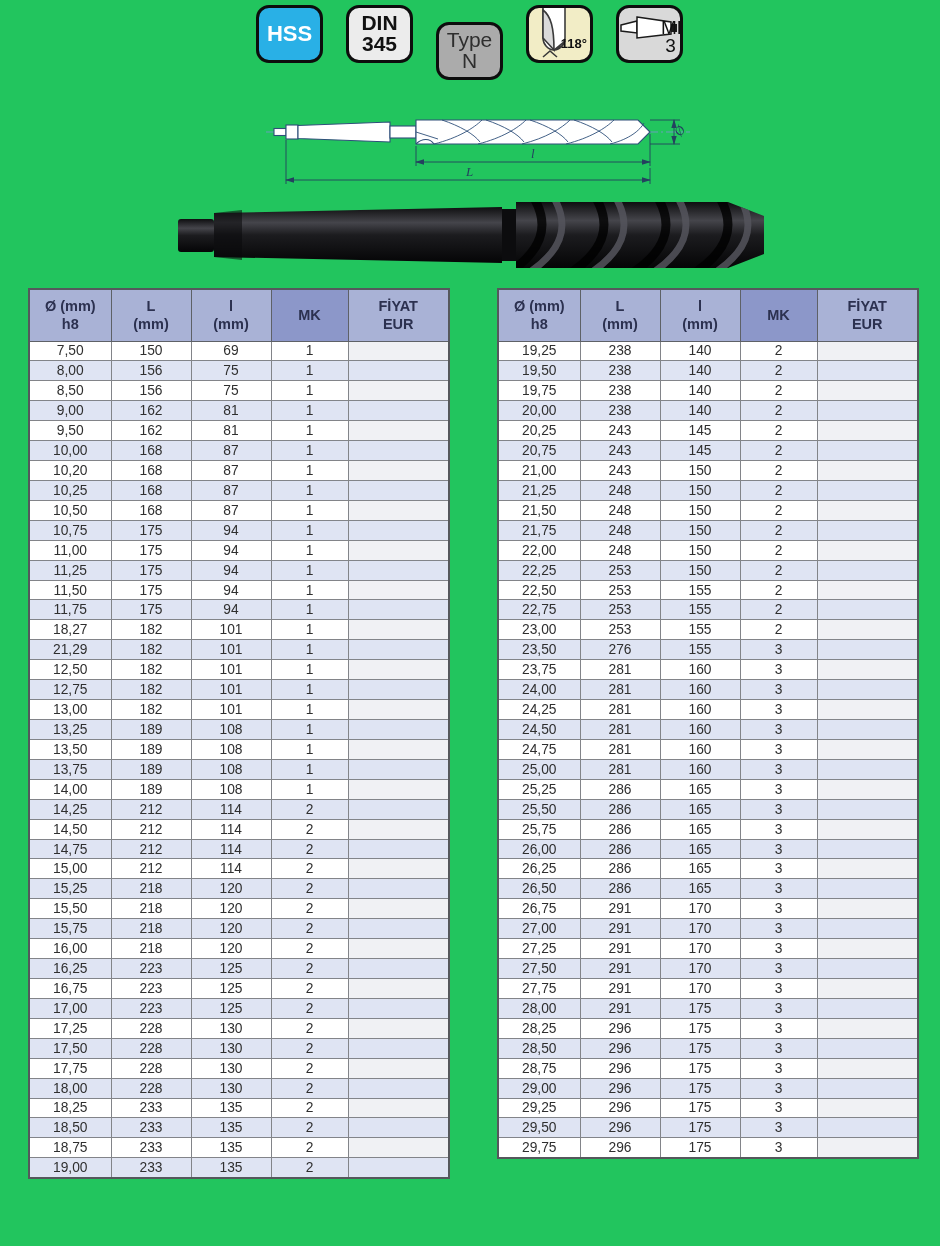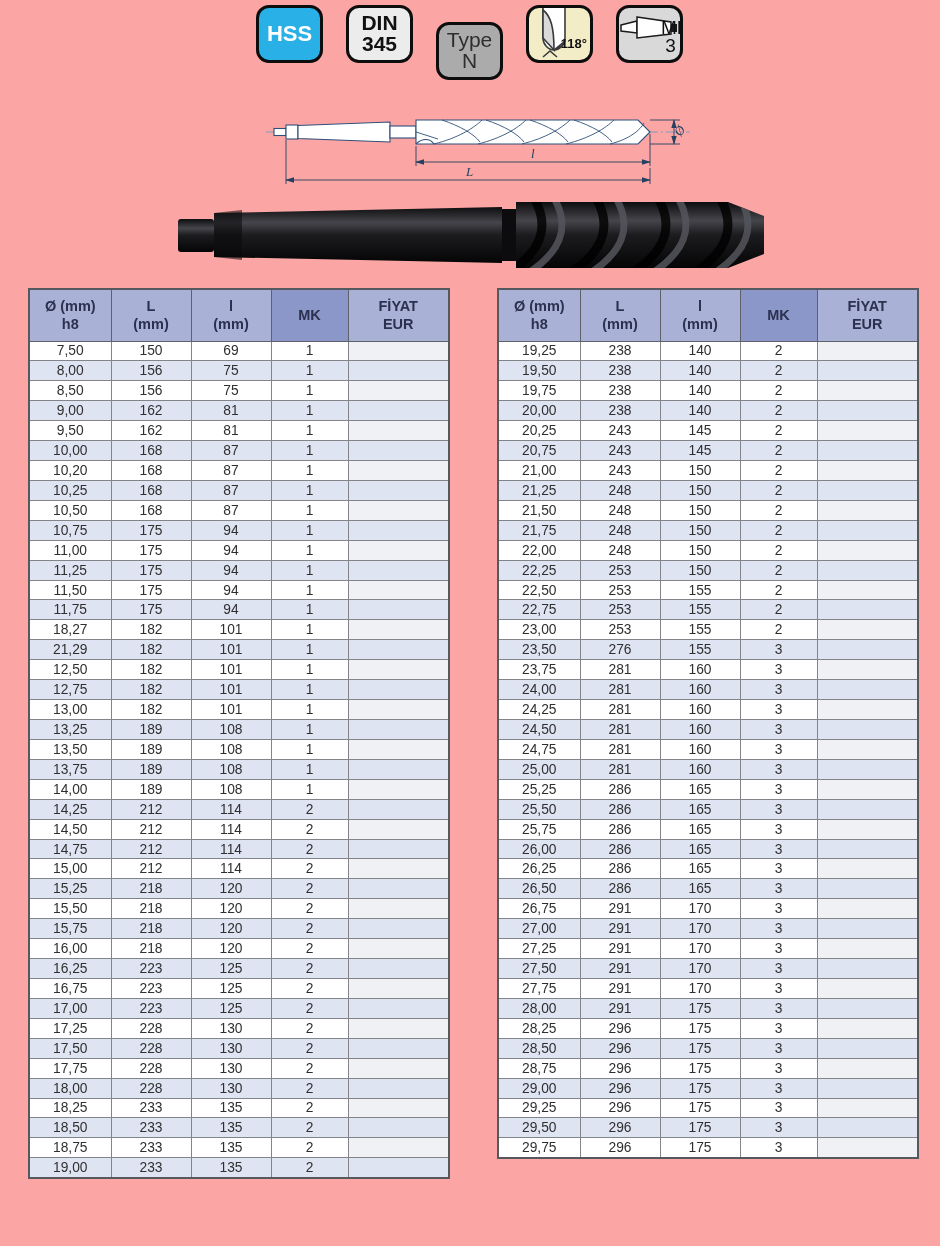--- a/index.html
+++ b/index.html
@@ -1,18 +1,18 @@
 <!DOCTYPE html>
 <html><head>
 <meta charset="utf-8">
 <style>
   * { box-sizing: border-box; margin: 0; padding: 0; }
   html,body { background:#ffffff; }
   body { font-family: "Liberation Sans", sans-serif; }
-  #page { position: relative; width: 940px; height: 1246px; background:#fca5a5; overflow:hidden; }
+  #page { position: relative; width: 940px; height: 1246px; background:#22c55e; overflow:hidden; }
 
   
   .badges { position:absolute; left:256px; top:5px; display:flex; gap:23px; }
   .badge {
     width:67px; height:58px; border:3px solid #0d0d0d; border-radius:13px;
     display:flex; align-items:center; justify-content:center; text-align:center;
     white-space:pre-line; line-height:0.98; position:relative; overflow:hidden;
   }
   .badge-hss   { font-size:22px; font-weight:bold; }
   .badge-din   { font-size:21px; font-weight:bold; color:#111; }

